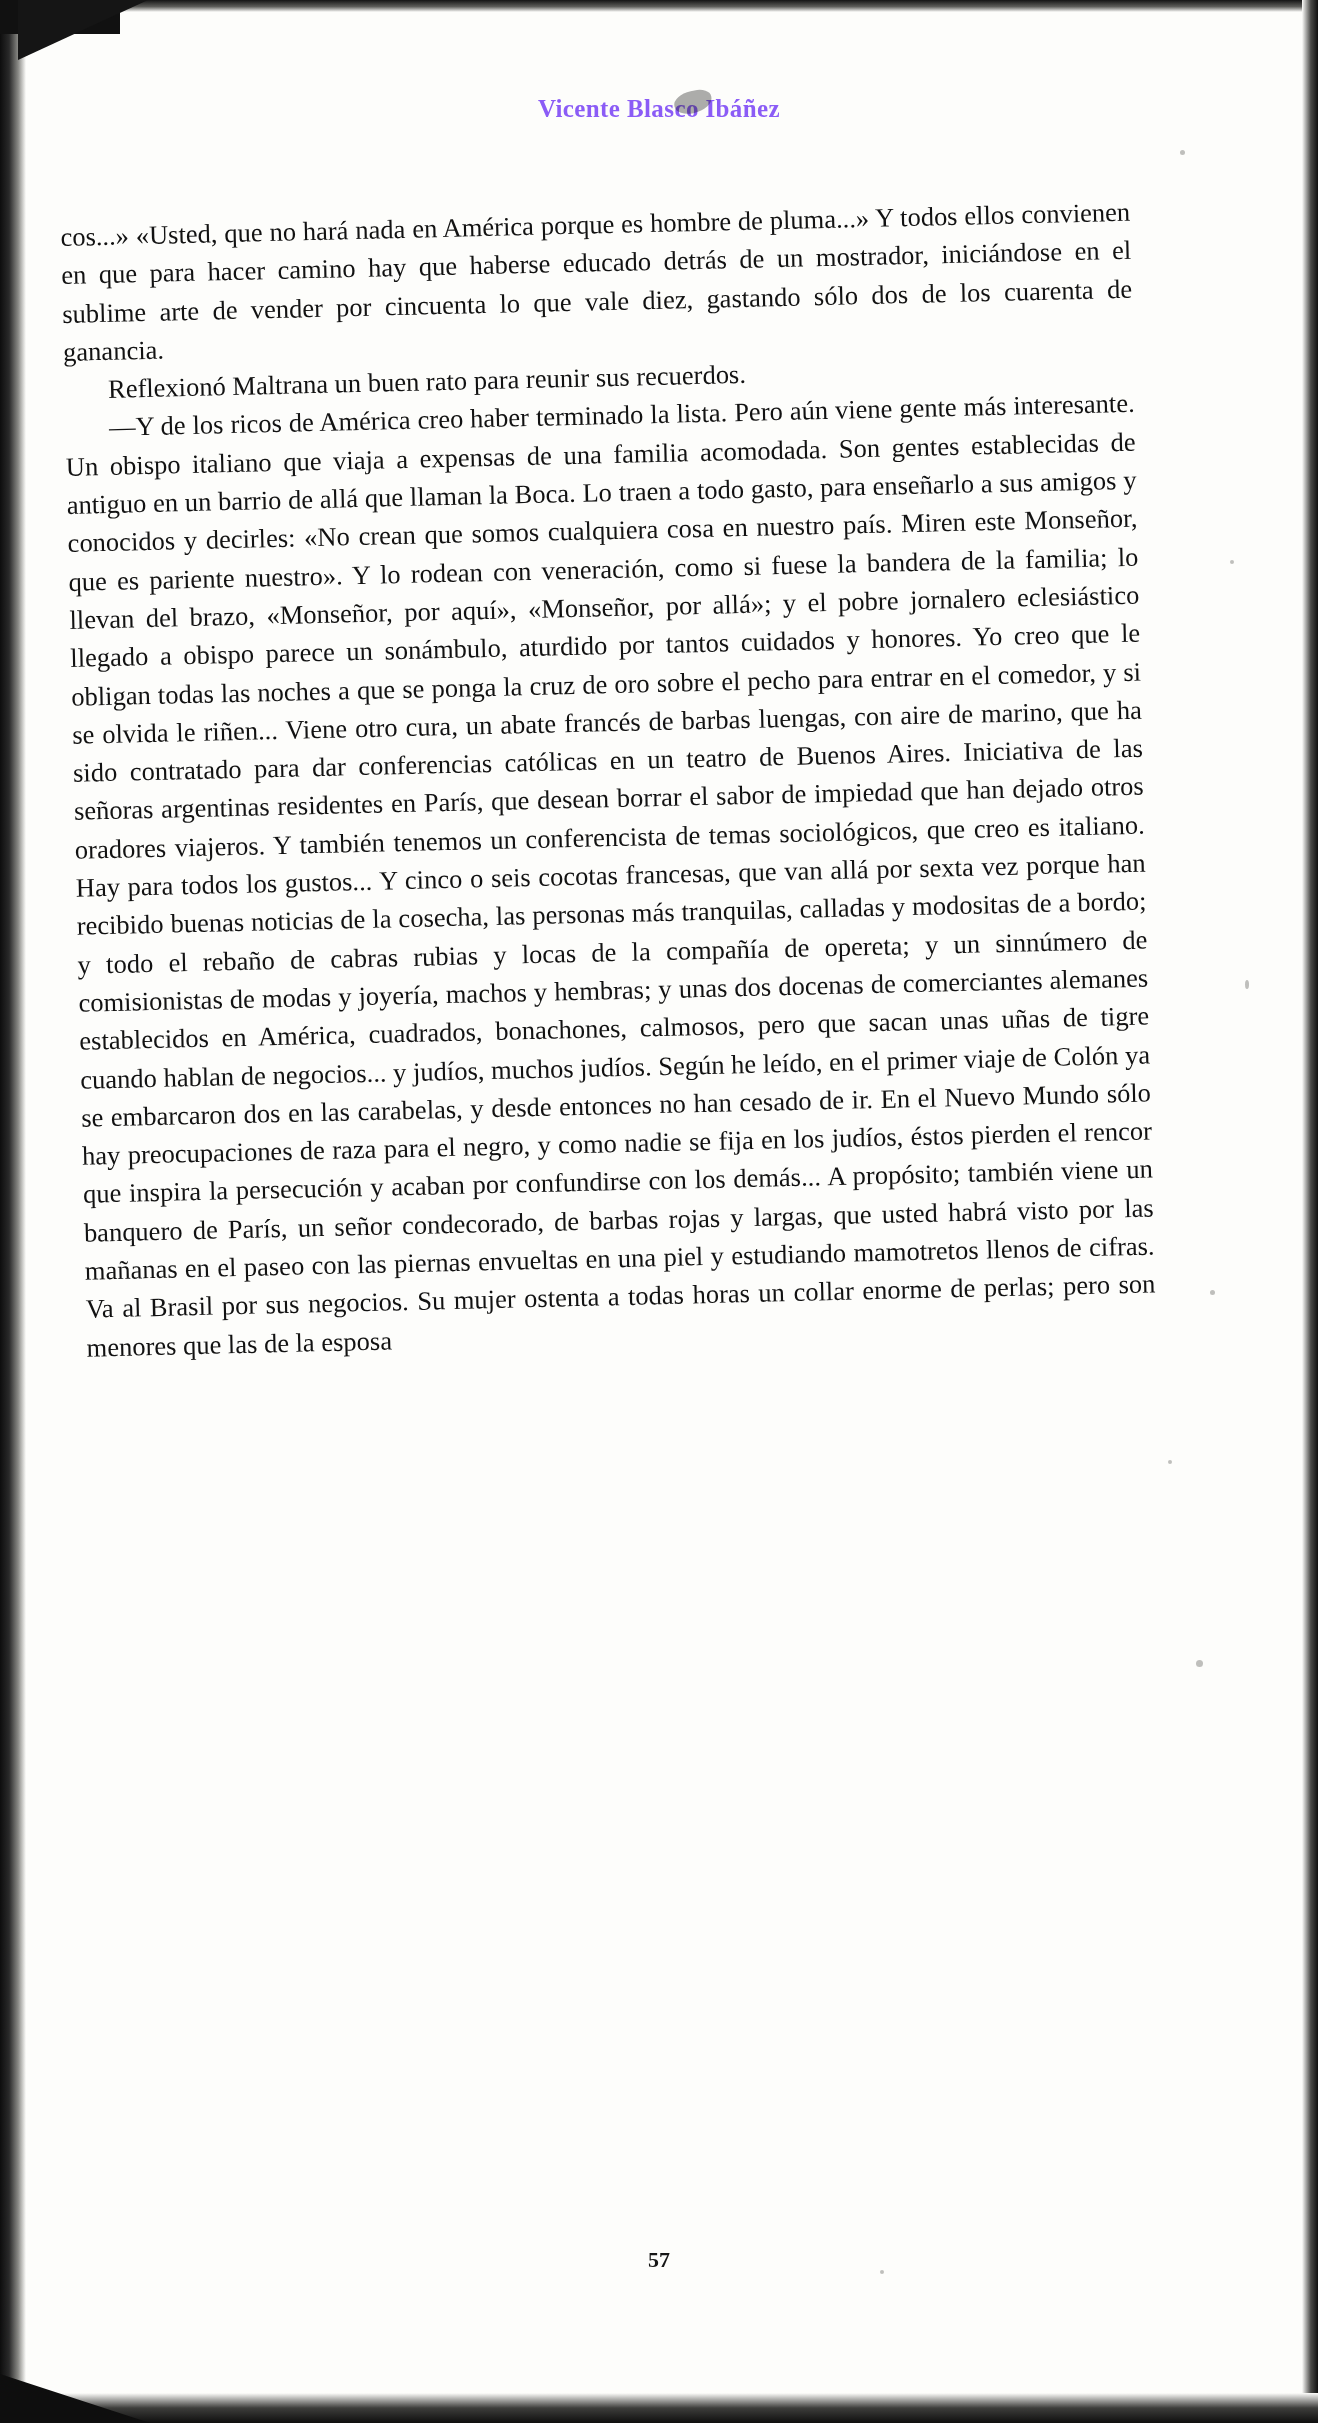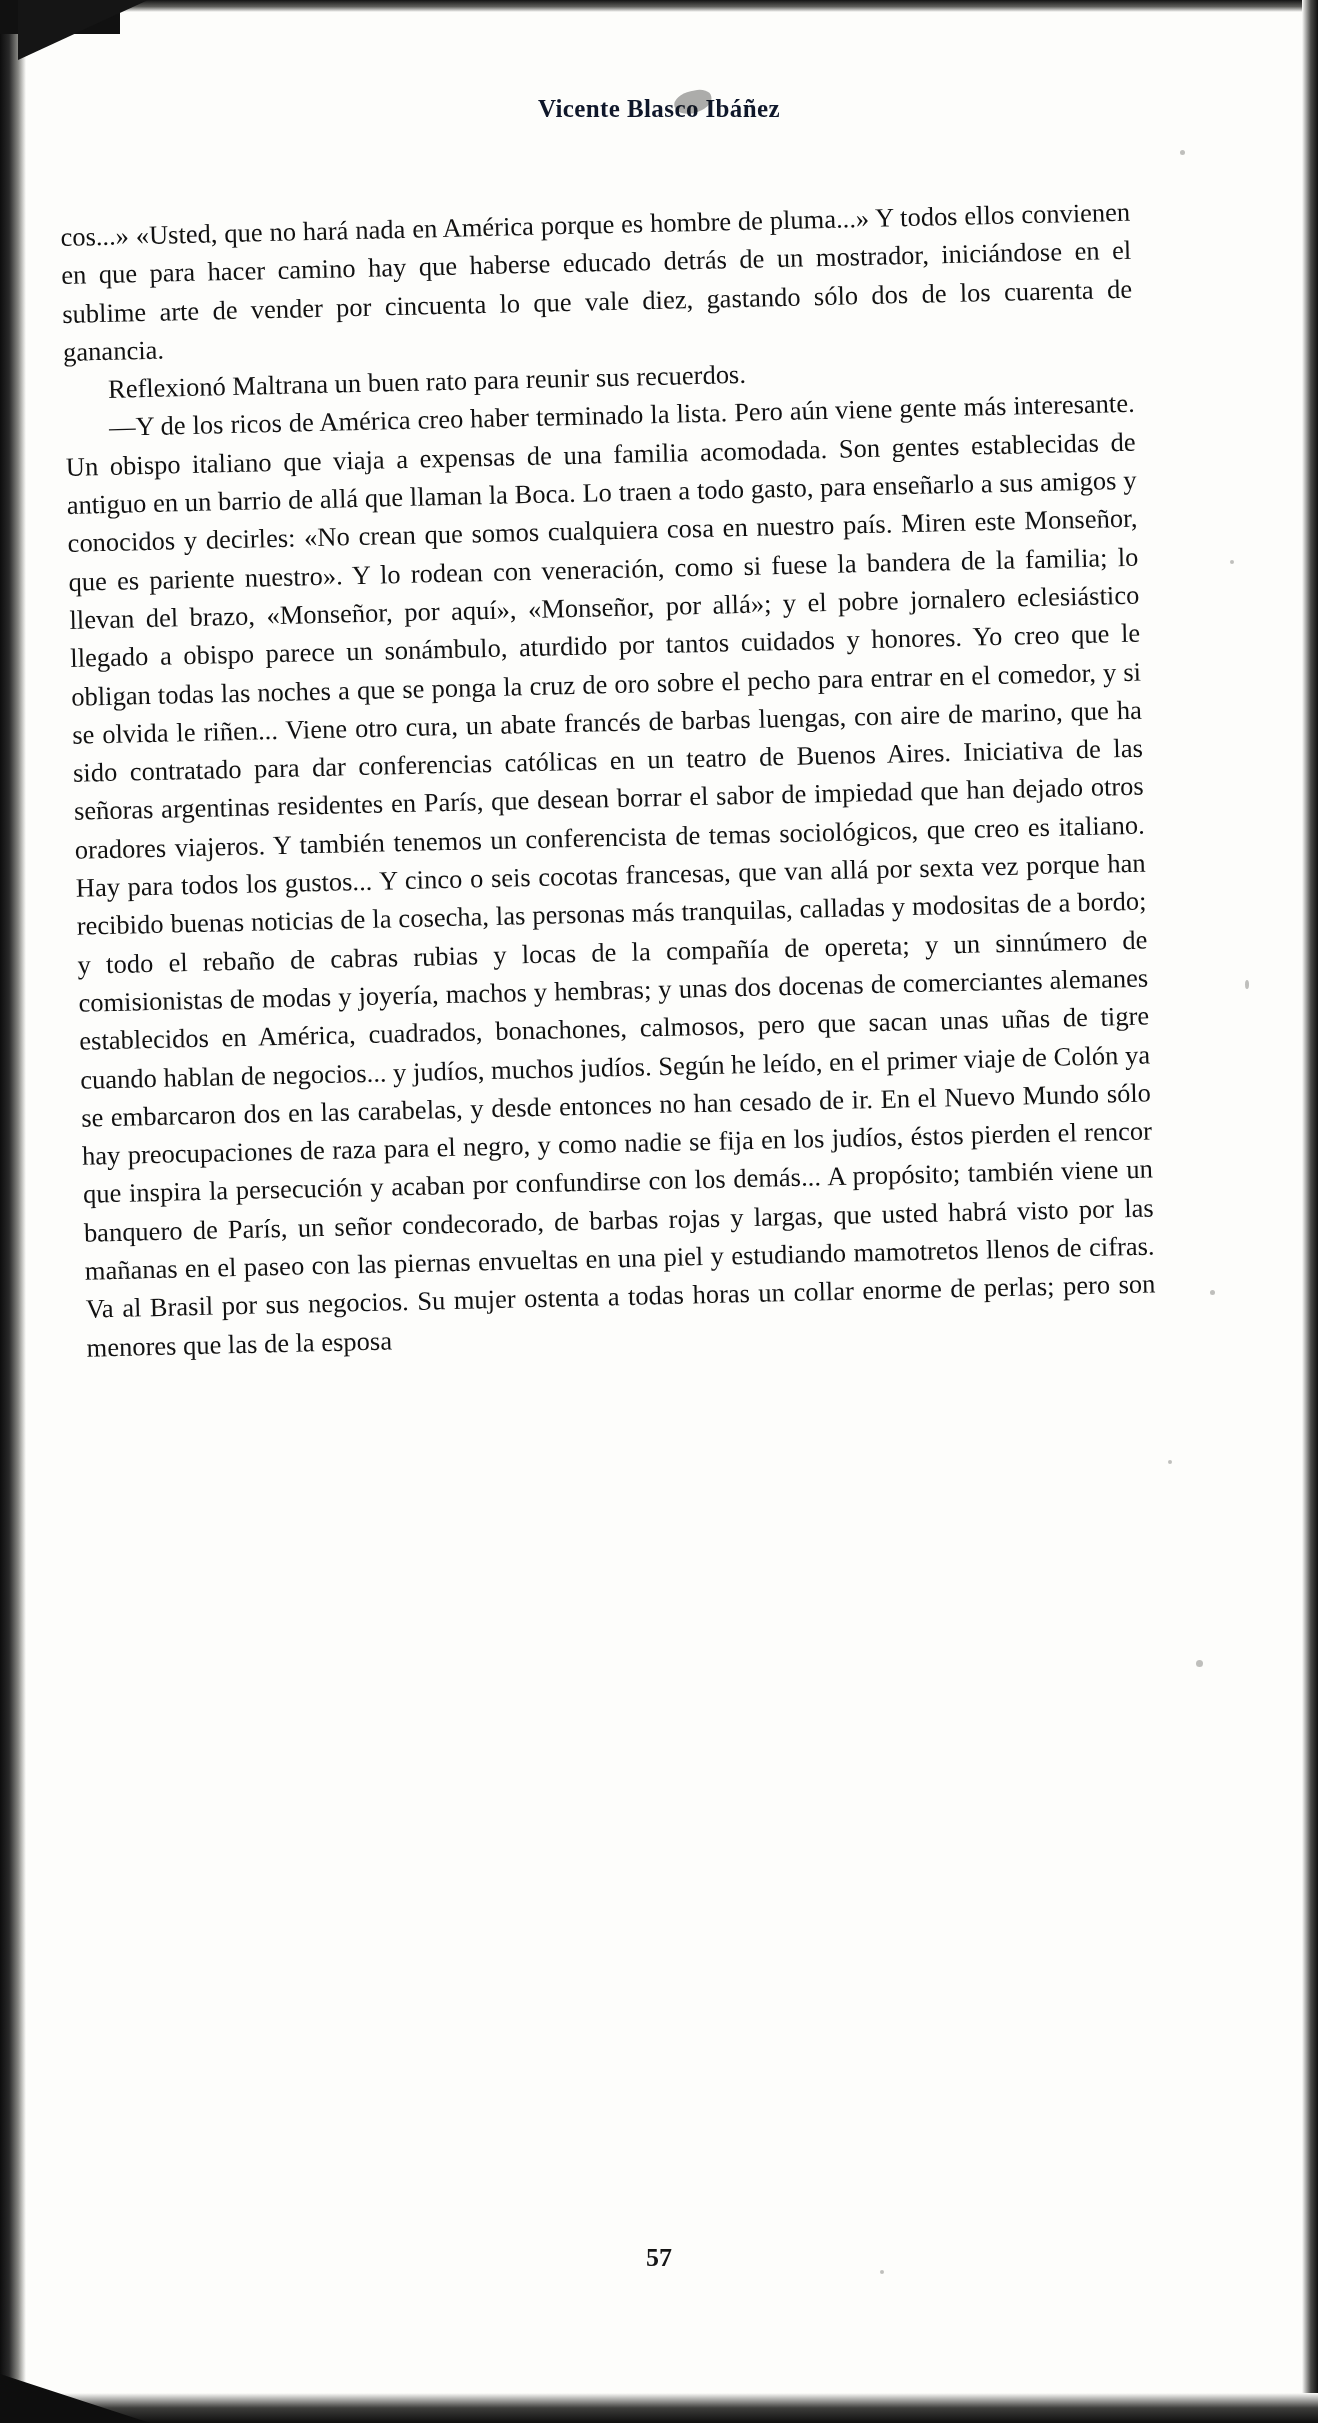--- a/index.html
+++ b/index.html
@@ -78,21 +78,21 @@
   .running-head {
     position: absolute;
     top: 95px;
     left: 0;
     width: 100%;
     text-align: center;
     font-family: "Liberation Serif", serif;
     font-weight: bold;
     font-size: 25px;
     letter-spacing: 0.4px;
-    color: #0f172a;
+    color: #8b5cf6;
   }
   .running-head .smear {
     position: relative;
   }
   .running-head .smear::after {
     content: "";
     position: absolute;
     left: 56%;
     top: -4px;
     width: 38px;
@@ -125,21 +125,21 @@
   }
 
   .folio {
     position: absolute;
     bottom: 150px;
     left: 0;
     width: 100%;
     text-align: center;
     font-family: "Liberation Serif", serif;
     font-weight: bold;
-    font-size: 26px;
+    font-size: 22px;
     color: #161616;
   }
 
   
   .speckle {
     position: absolute;
     background: #8d8d88;
     border-radius: 50%;
     opacity: 0.55;
   }

